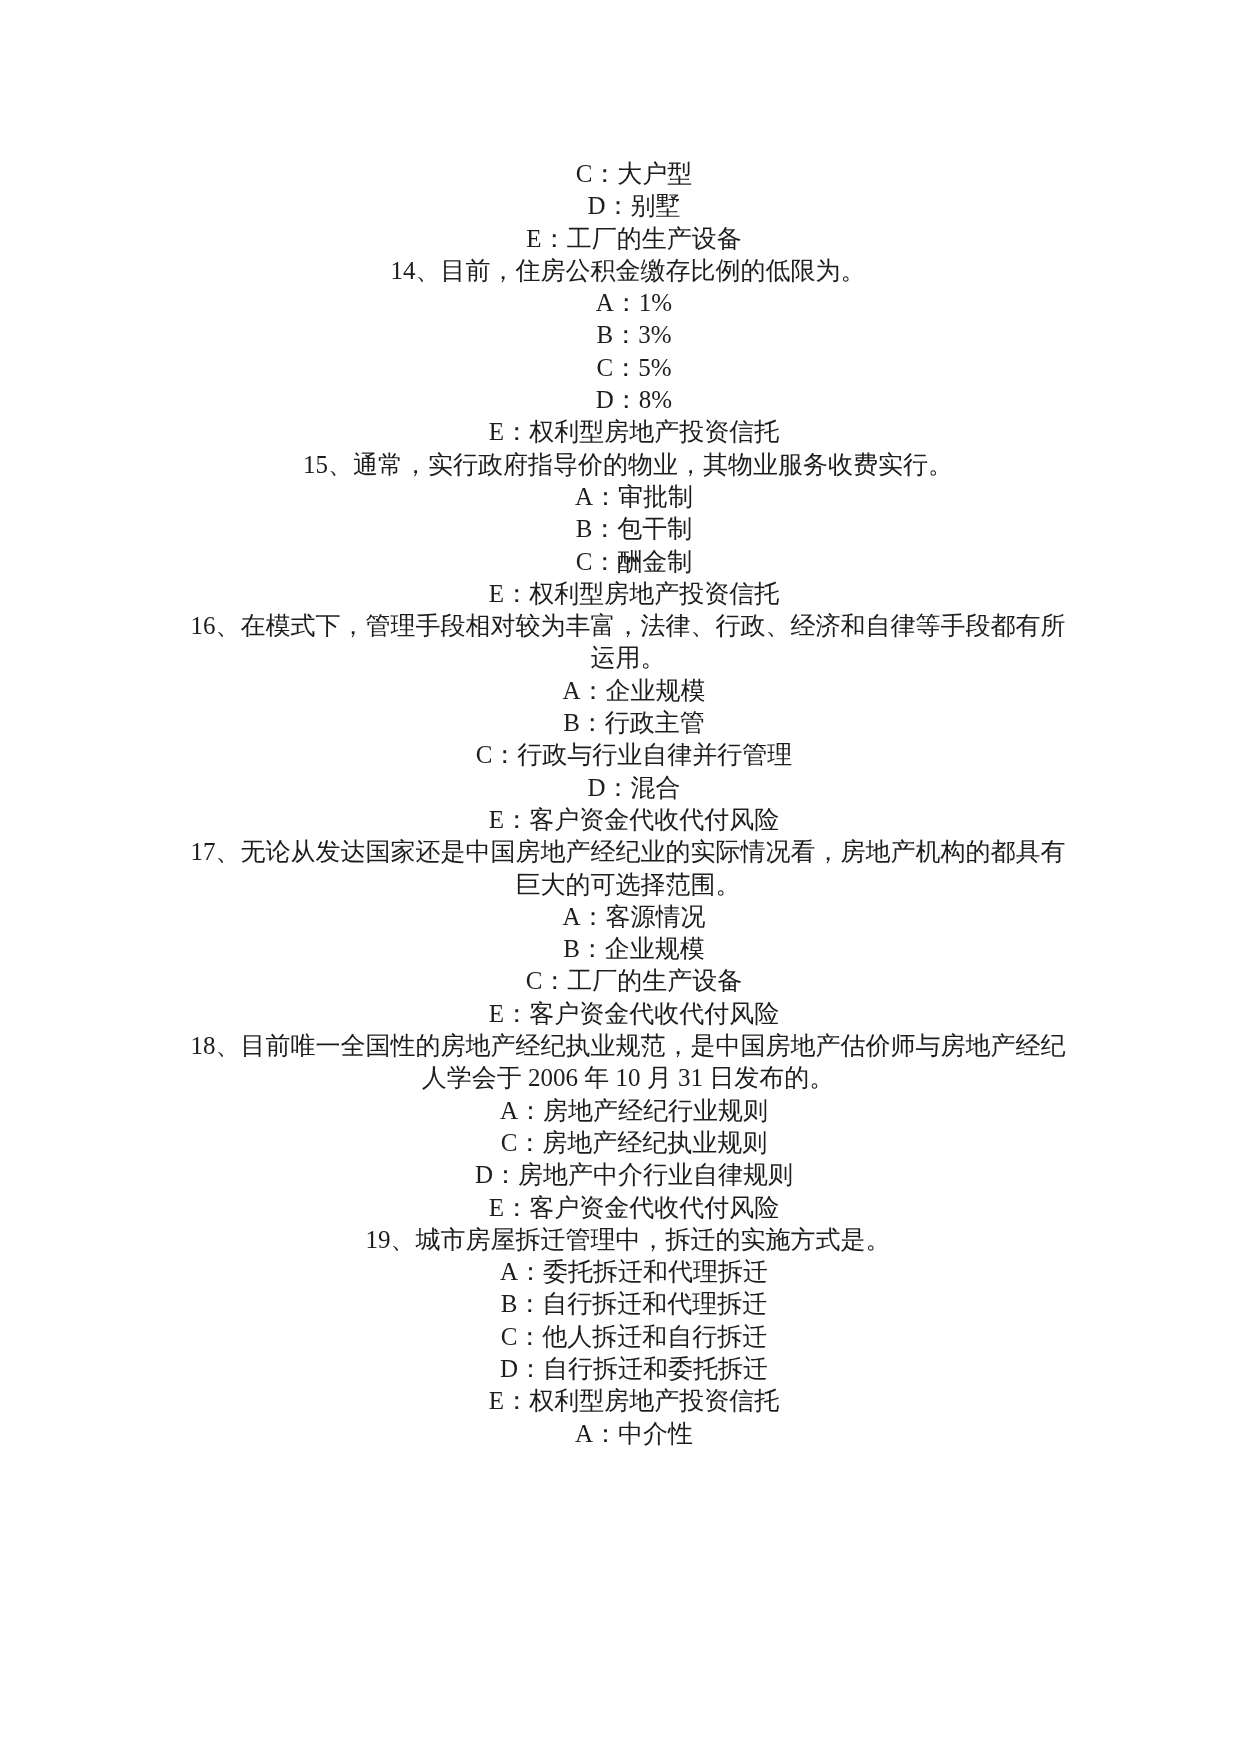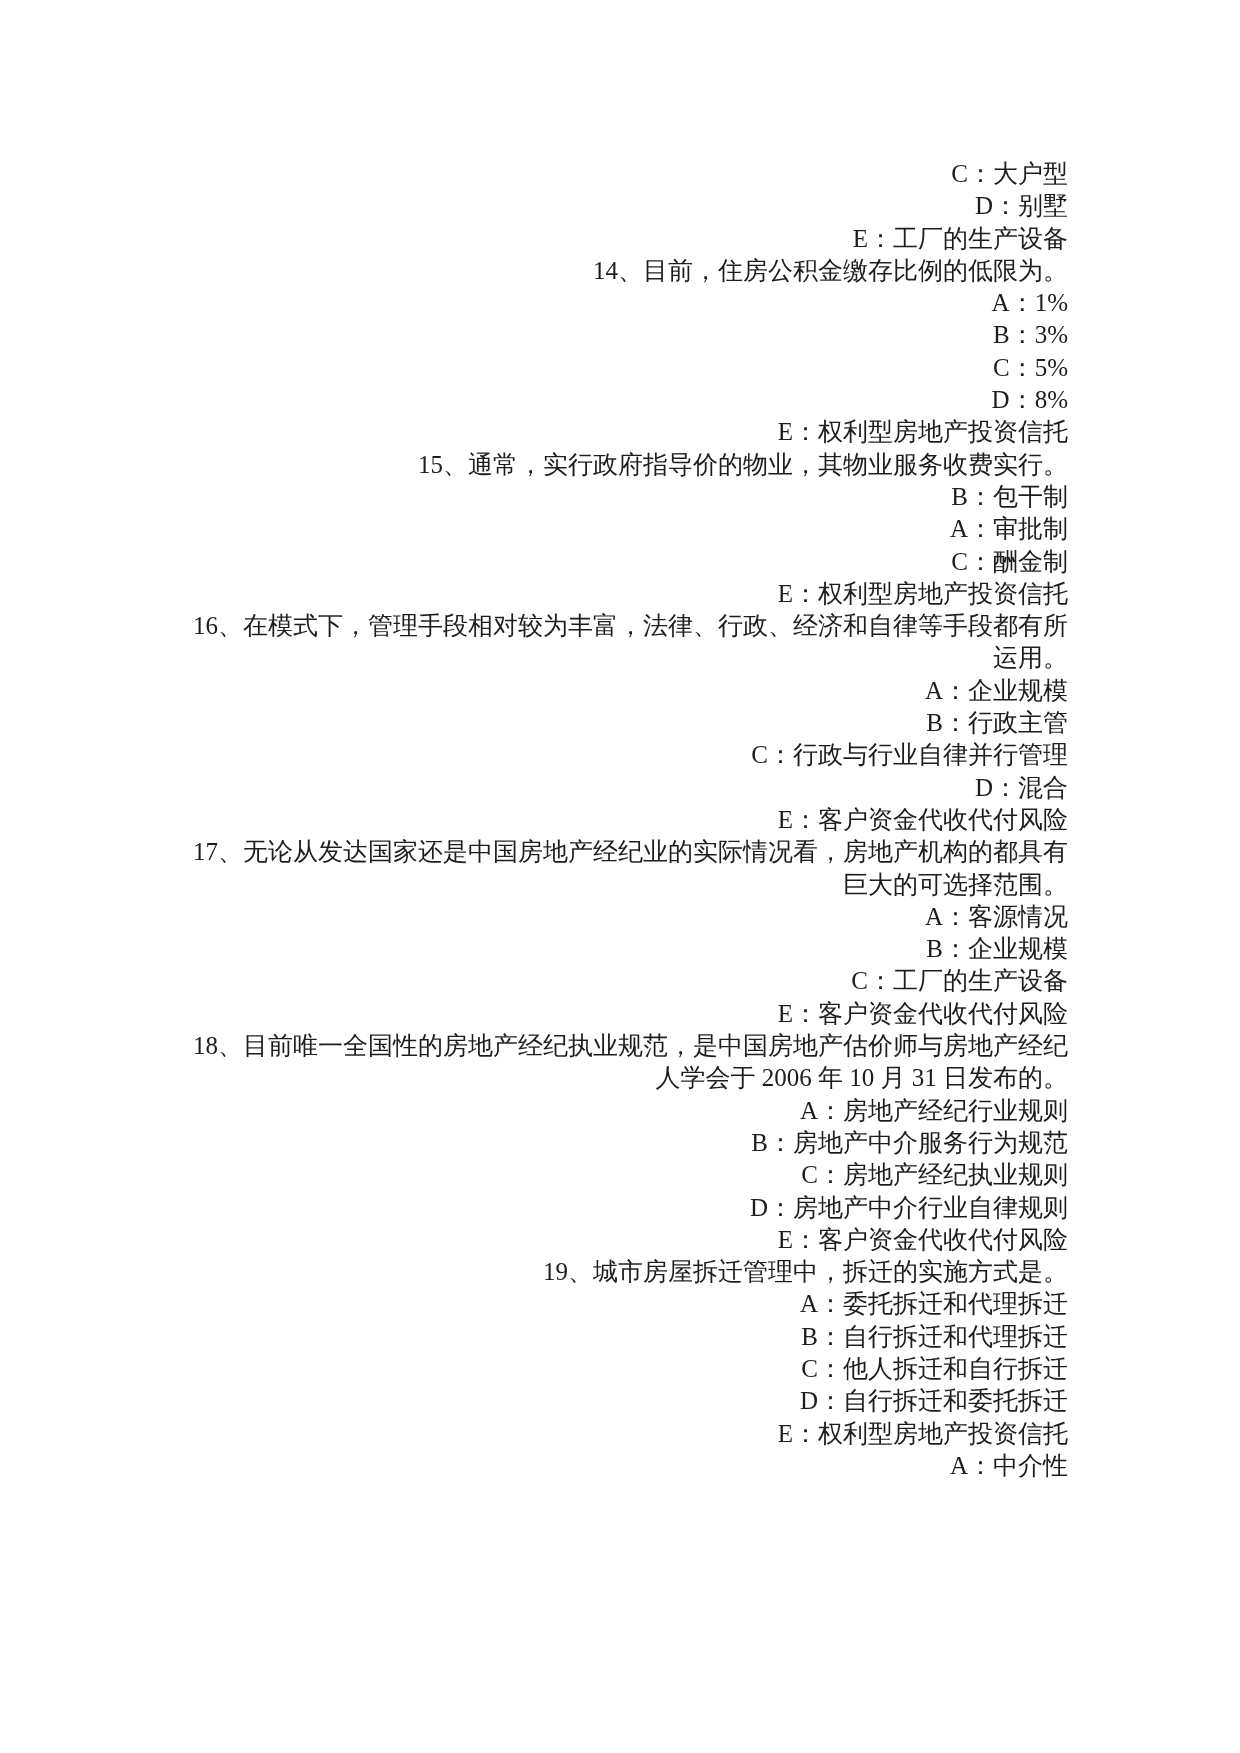--- a/index.html
+++ b/index.html
@@ -12,21 +12,21 @@
     font-family: "Liberation Serif", "DejaVu Serif", serif;
     color: #1d1d1d;
   }
   .content {
     position: absolute;
     left: 188px;
     top: 158px;
     width: 880px;
     font-size: 25px;
     line-height: 32.3px;
-    text-align: right;
+    text-align: center;
   }
   .content p { margin: 0; padding: 0; }
   p.opt { padding-left: 12px; }
   .lbl { letter-spacing: 0; }
 </style>
 </head>
 <body>
 
 <div class="page">
   <div class="content">
@@ -36,41 +36,40 @@
     <p class="opt"><span class="lbl">E：</span><span>工厂的生产设备</span></p>
 
     <p class="q"><span>14、</span><span>目前，住房公积金缴存比例的低限为。</span></p>
     <p class="opt"><span class="lbl">A：</span><span>1%</span></p>
     <p class="opt"><span class="lbl">B：</span><span>3%</span></p>
     <p class="opt"><span class="lbl">C：</span><span>5%</span></p>
     <p class="opt"><span class="lbl">D：</span><span>8%</span></p>
     <p class="opt"><span class="lbl">E：</span><span>权利型房地产投资信托</span></p>
 
     <p class="q"><span>15、</span><span>通常，实行政府指导价的物业，其物业服务收费实行。</span></p>
+    <p class="opt"><span class="lbl">A：</span><span>审批制</span></p>
     <p class="opt"><span class="lbl">B：</span><span>包干制</span></p>
-    <p class="opt"><span class="lbl">A：</span><span>审批制</span></p>
     <p class="opt"><span class="lbl">C：</span><span>酬金制</span></p>
     <p class="opt"><span class="lbl">E：</span><span>权利型房地产投资信托</span></p>
 
     <p class="q"><span>16、</span><span>在模式下，管理手段相对较为丰富，法律、行政、经济和自律等手段都有所运用。</span></p>
     <p class="opt"><span class="lbl">A：</span><span>企业规模</span></p>
     <p class="opt"><span class="lbl">B：</span><span>行政主管</span></p>
     <p class="opt"><span class="lbl">C：</span><span>行政与行业自律并行管理</span></p>
     <p class="opt"><span class="lbl">D：</span><span>混合</span></p>
     <p class="opt"><span class="lbl">E：</span><span>客户资金代收代付风险</span></p>
 
     <p class="q"><span>17、</span><span>无论从发达国家还是中国房地产经纪业的实际情况看，房地产机构的都具有巨大的可选择范围。</span></p>
     <p class="opt"><span class="lbl">A：</span><span>客源情况</span></p>
     <p class="opt"><span class="lbl">B：</span><span>企业规模</span></p>
     <p class="opt"><span class="lbl">C：</span><span>工厂的生产设备</span></p>
     <p class="opt"><span class="lbl">E：</span><span>客户资金代收代付风险</span></p>
 
     <p class="q"><span>18、</span><span>目前唯一全国性的房地产经纪执业规范，是中国房地产估价师与房地产经纪人学会于 2006 年 10 月 31 日发布的。</span></p>
     <p class="opt"><span class="lbl">A：</span><span>房地产经纪行业规则</span></p>
-    <p class="opt"><span class="lbl">B：</span><span>房地产中介服务行为规范</span></p>
     <p class="opt"><span class="lbl">C：</span><span>房地产经纪执业规则</span></p>
     <p class="opt"><span class="lbl">D：</span><span>房地产中介行业自律规则</span></p>
     <p class="opt"><span class="lbl">E：</span><span>客户资金代收代付风险</span></p>
 
     <p class="q"><span>19、</span><span>城市房屋拆迁管理中，拆迁的实施方式是。</span></p>
     <p class="opt"><span class="lbl">A：</span><span>委托拆迁和代理拆迁</span></p>
     <p class="opt"><span class="lbl">B：</span><span>自行拆迁和代理拆迁</span></p>
     <p class="opt"><span class="lbl">C：</span><span>他人拆迁和自行拆迁</span></p>
     <p class="opt"><span class="lbl">D：</span><span>自行拆迁和委托拆迁</span></p>
     <p class="opt"><span class="lbl">E：</span><span>权利型房地产投资信托</span></p>

